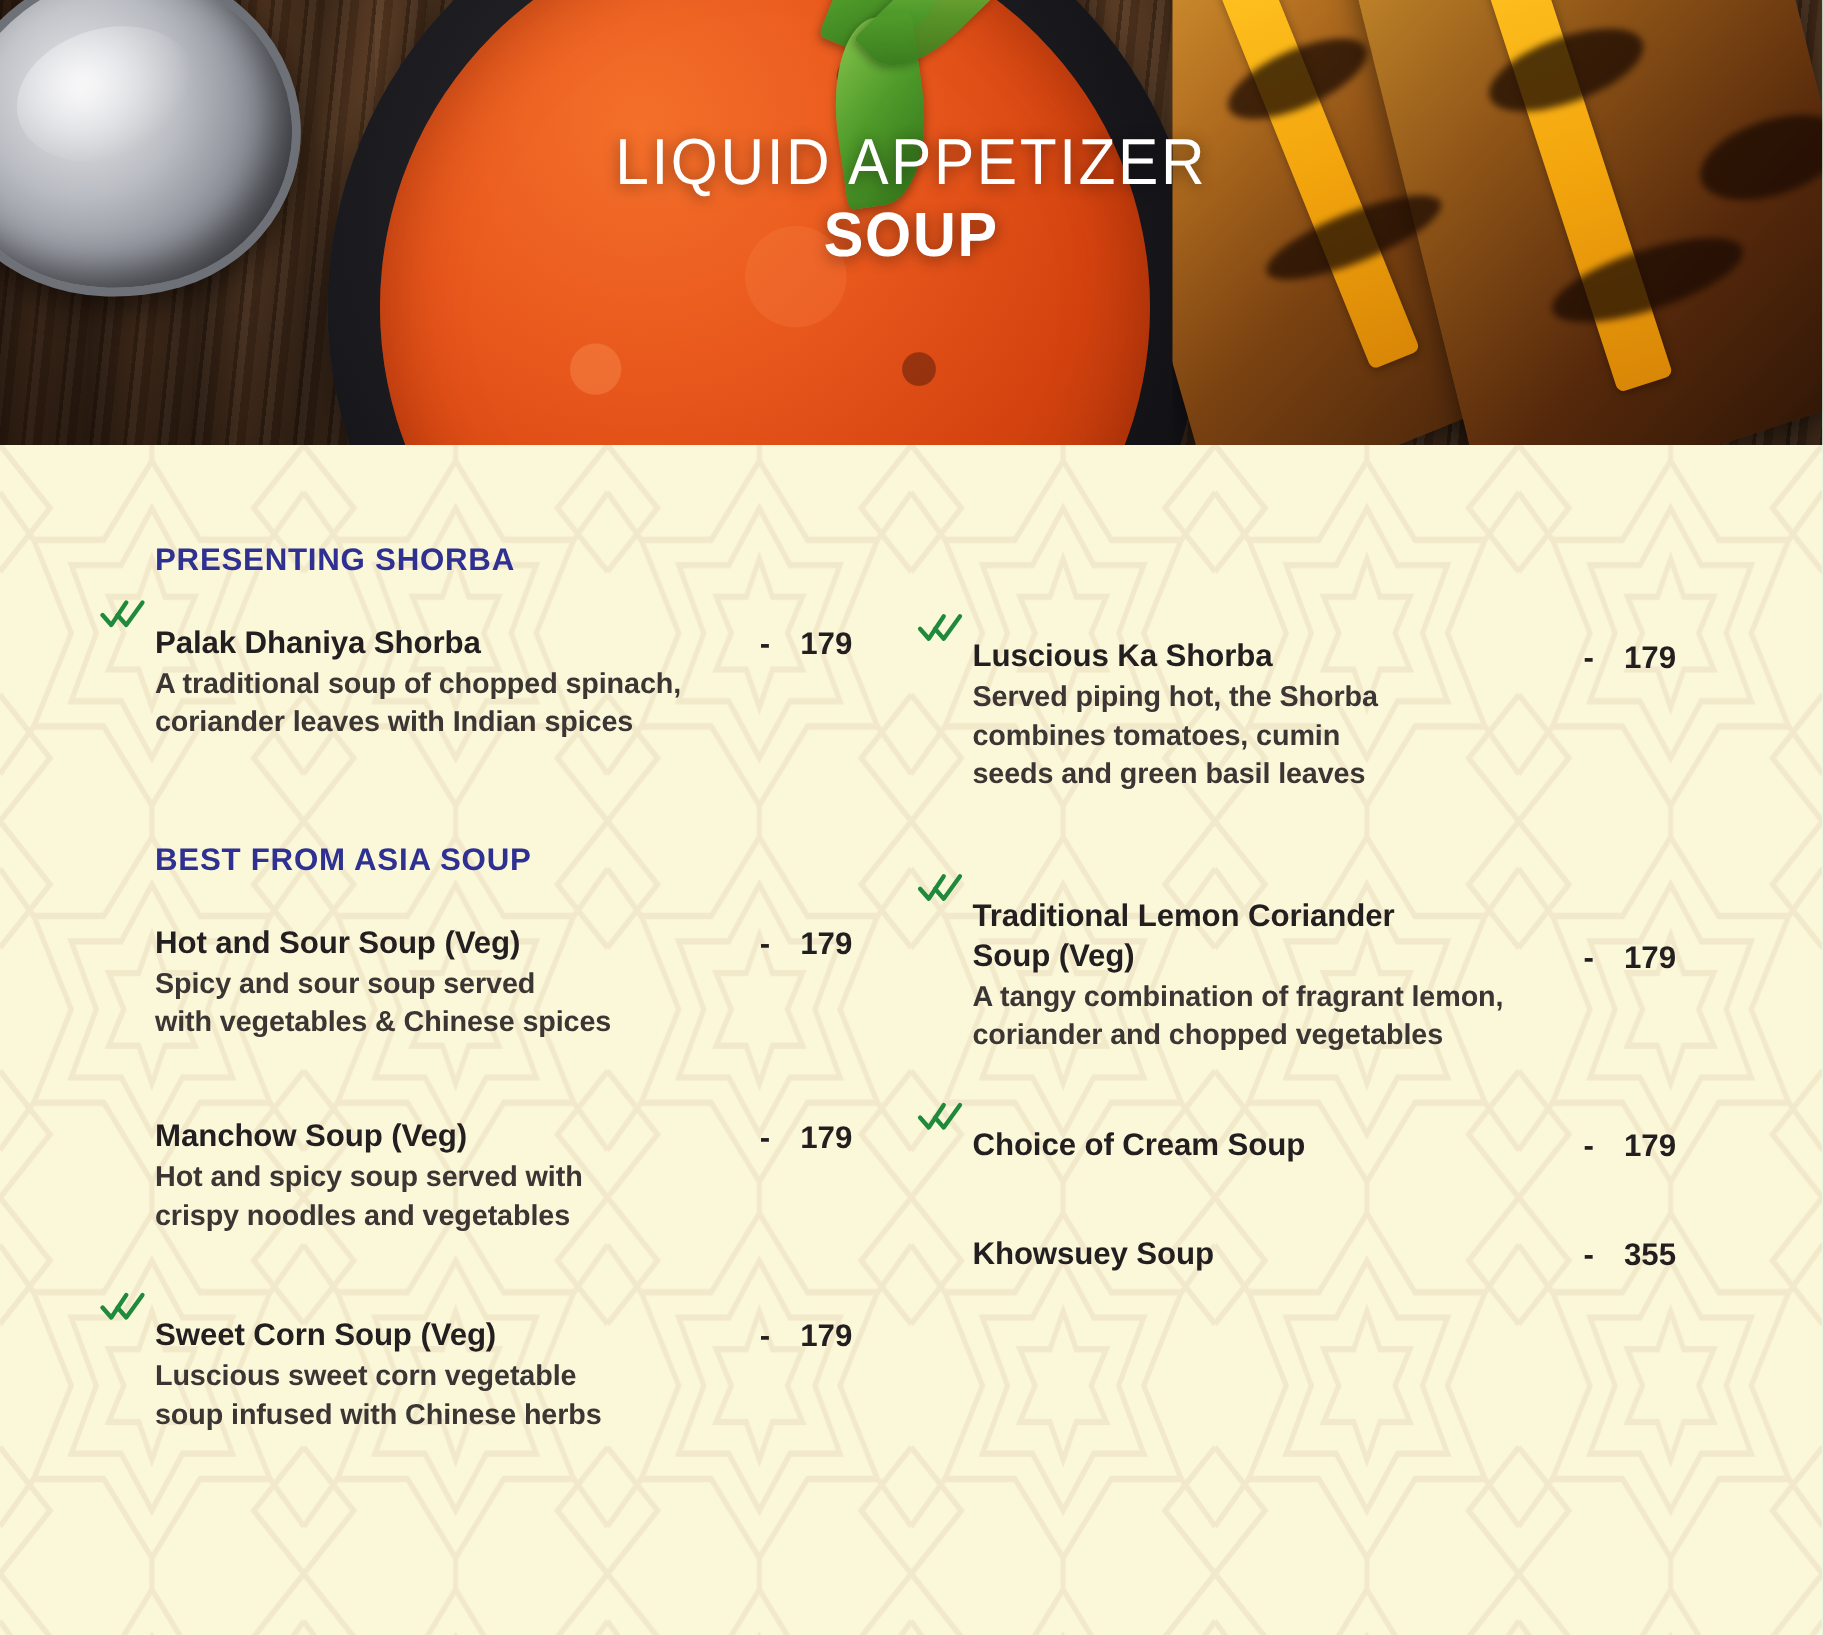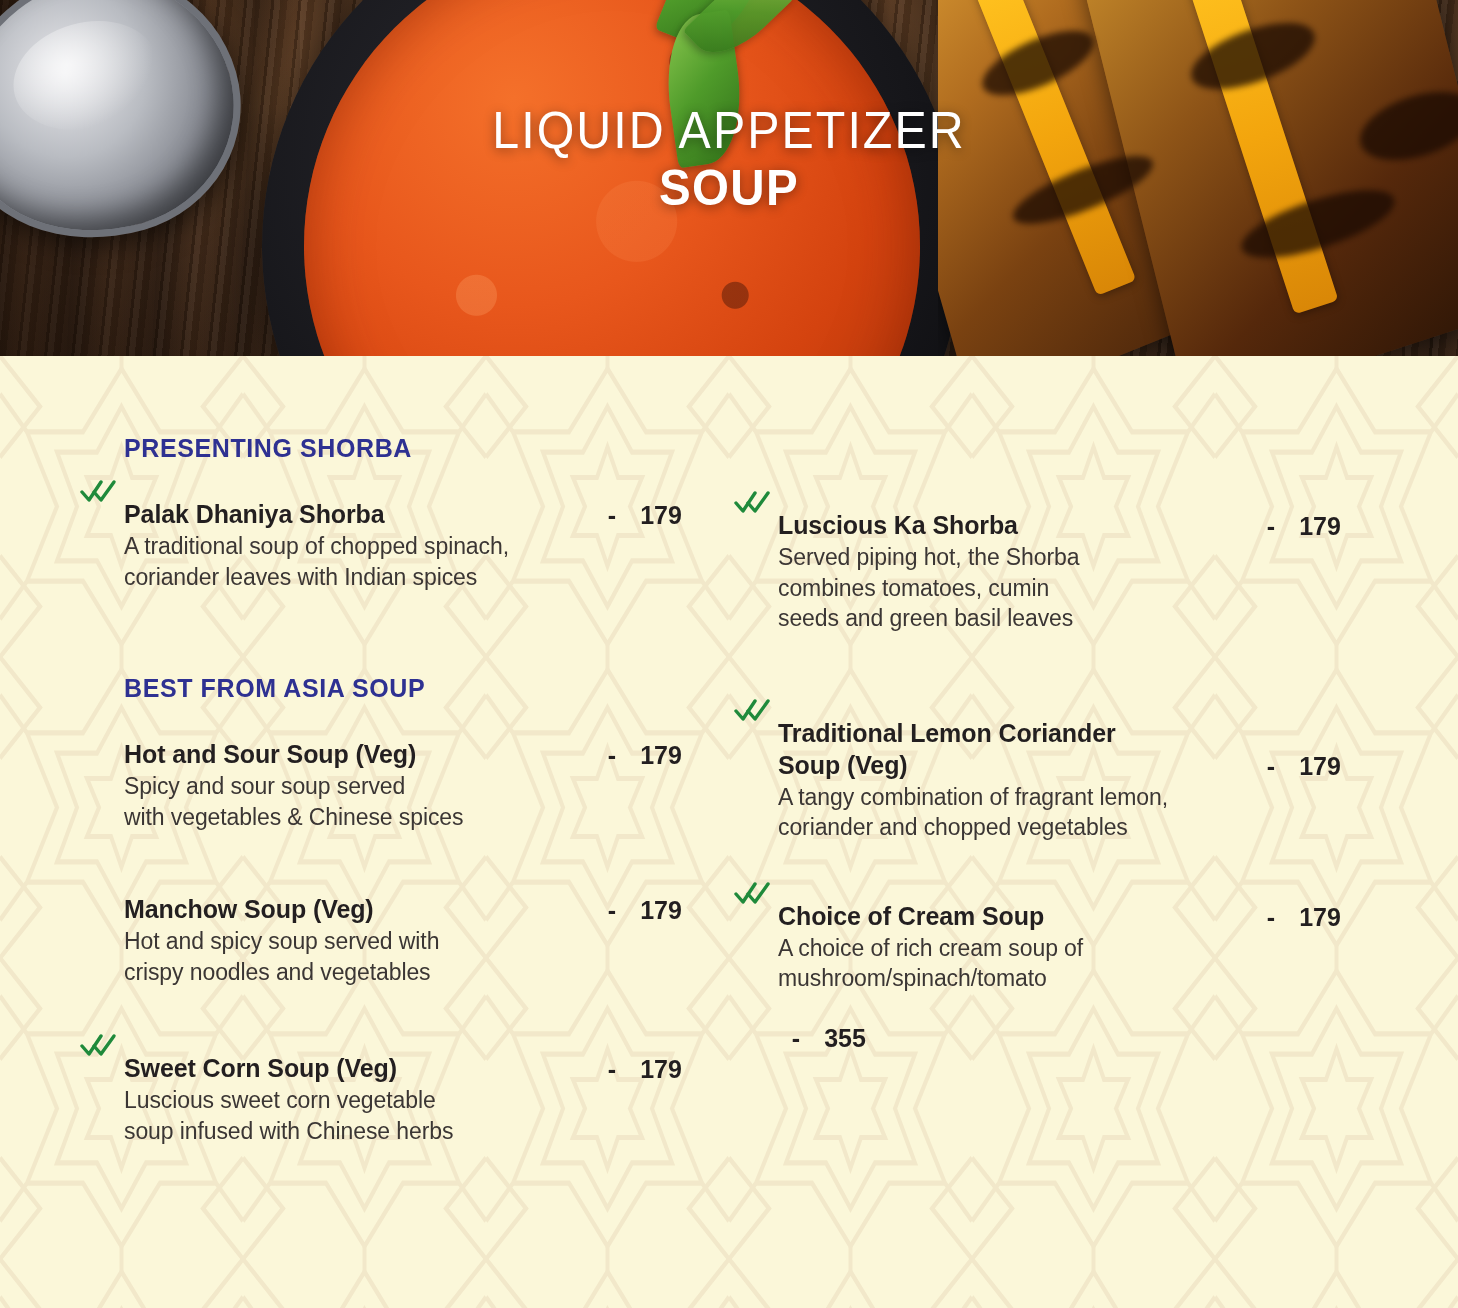--- a/index.html
+++ b/index.html
@@ -252,21 +252,21 @@
     color: #231f20;
     font-size: 25px;
     font-weight: 700;
     width: 62px;
     text-align: center;
     align-self: flex-end;
   }
   .item-desc {
     color: #3b3634;
     font-size: 23px;
-    font-weight: 400;
+    font-weight: 700;
     line-height: 1.33;
     letter-spacing: -0.1px;
     margin-top: 1px;
     white-space: pre-line;
   }
   .veg-mark {
     position: absolute;
     left: 8px;
     top: 6px;
     width: 40px;
@@ -436,26 +436,25 @@
               <svg width="40" height="26" viewBox="0 0 40 26">
                 <path d="M2 13 L9 21 L21 3" fill="none" stroke="#1F8A3B" stroke-width="3.4" stroke-linecap="round" stroke-linejoin="round"></path>
                 <path d="M14 13 L21 21 L34 3" fill="none" stroke="#1F8A3B" stroke-width="3.4" stroke-linecap="round" stroke-linejoin="round"></path>
               </svg>
             </span>
             <div class="item-title-row">
               <div class="item-name">Choice of Cream Soup</div>
               <div class="dash">-</div>
               <div class="price">179</div>
             </div>
-            <div class="item-desc">A choice of rich cream soup of
-mushroom/spinach/tomato</div>
           </div>
 
           <div class="item">
             <div class="item-title-row">
+              <div class="item-name">Khowsuey Soup</div>
               <div class="dash">-</div>
               <div class="price">355</div>
             </div>
           </div>
 
         </div>
       </div>
 
     </div>
   </div>

